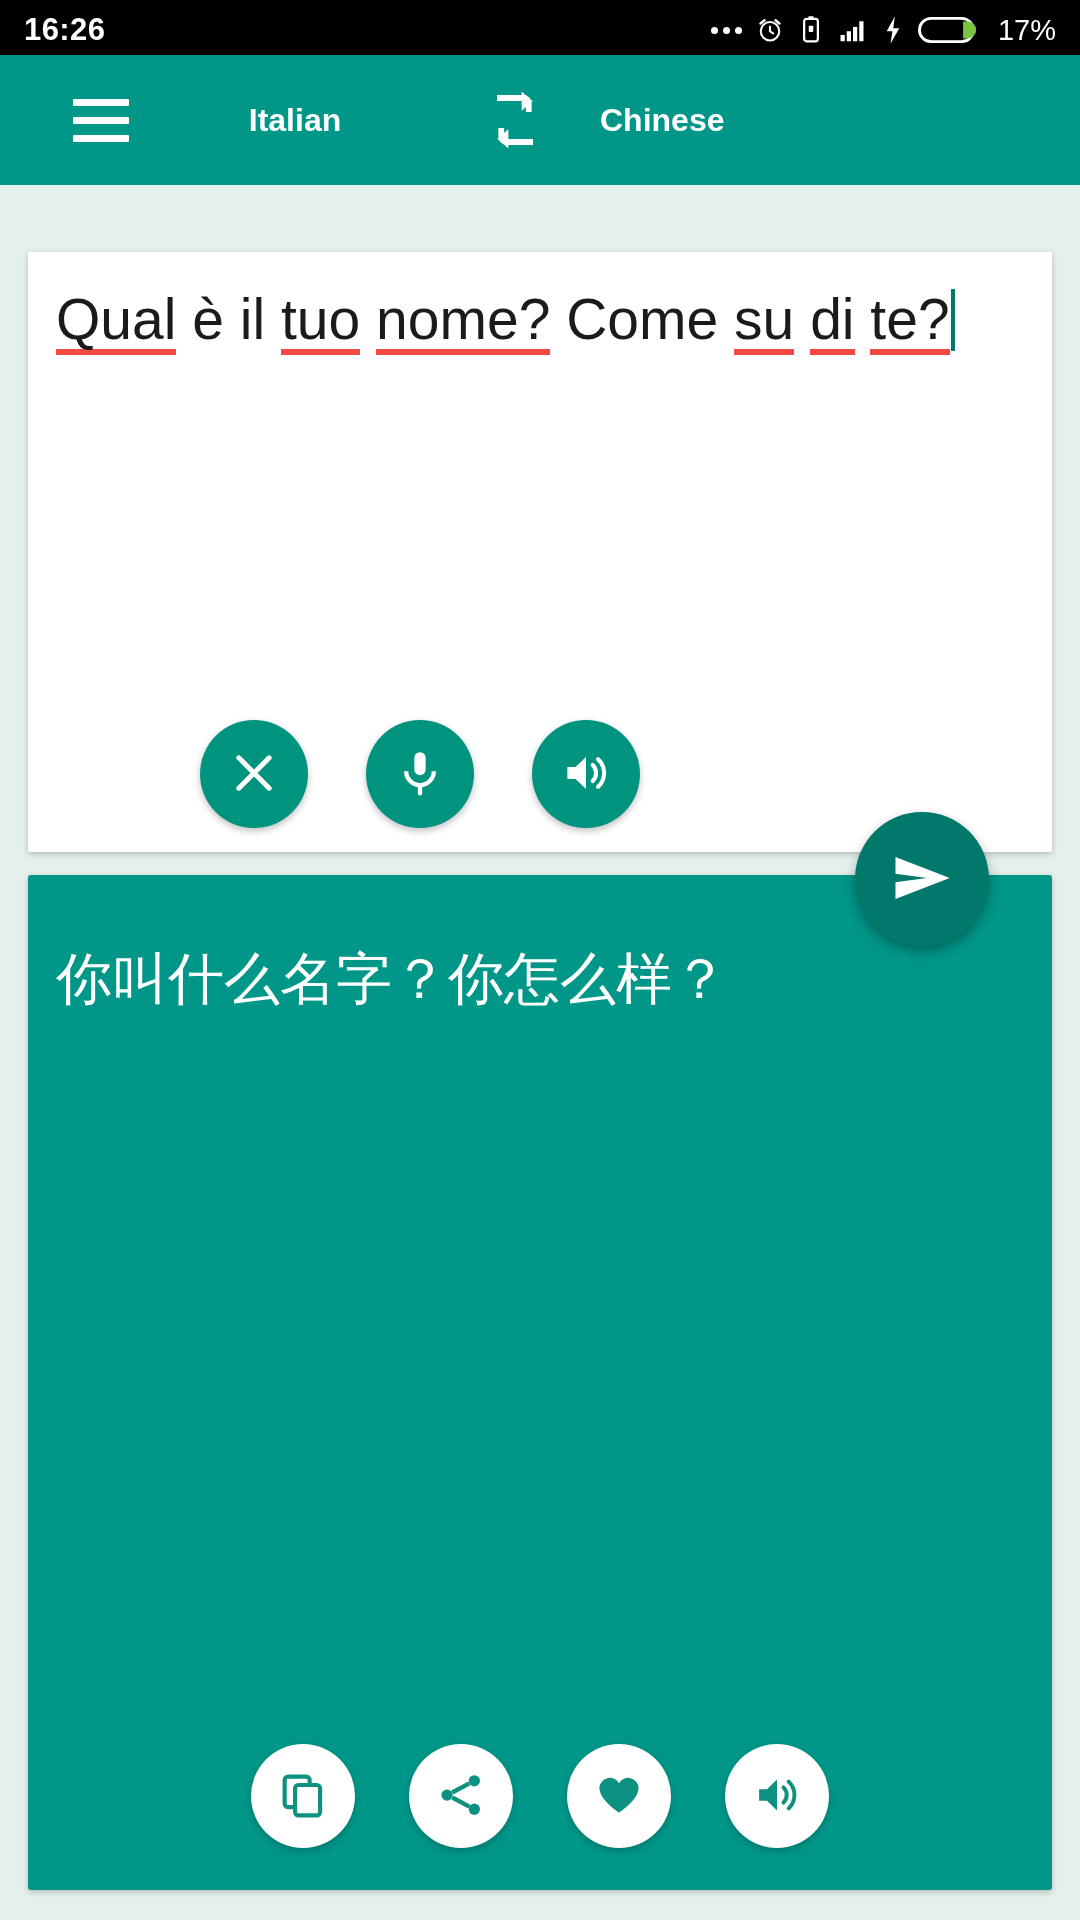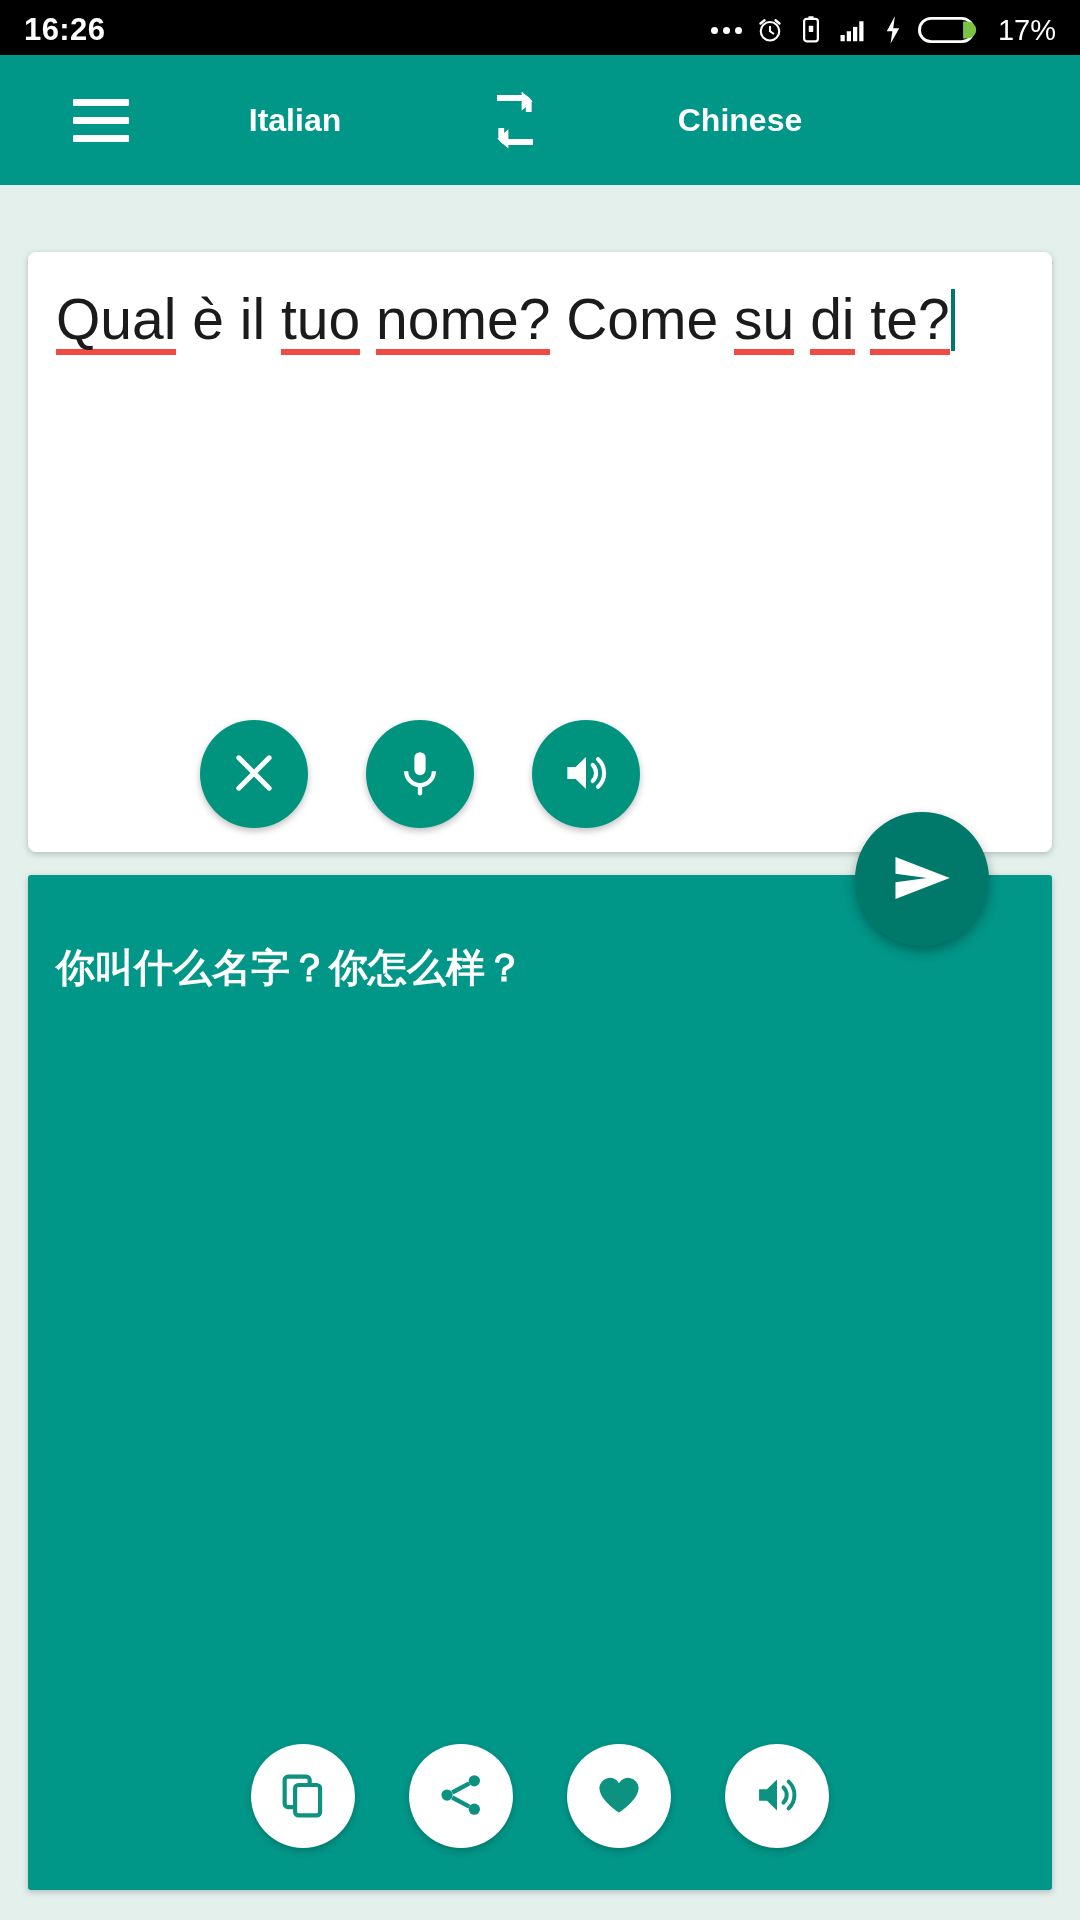--- a/index.html
+++ b/index.html
@@ -116,32 +116,32 @@
     height: 90px;
     display: flex;
     align-items: center;
     justify-content: center;
     cursor: pointer;
   }
   .lang-target {
     position: absolute;
     left: 600px;
     width: 280px;
-    text-align: center;
+    text-align: left;
   }
 
   
   .source-card {
     position: absolute;
     top: 252px;
     left: 28px;
     width: 1024px;
     height: 600px;
     background: #ffffff;
-    border-radius: 8px;
+    border-radius: 2px;
     box-shadow: 0 2px 6px rgba(0,0,0,0.22);
     overflow: hidden;
   }
   .source-text-wrap {
     position: absolute;
     top: 32px;
     left: 28px;
     right: 28px;
     font-size: 57px;
     line-height: 1.25;
@@ -220,24 +220,24 @@
     background: #009688;
     border-radius: 3px;
     box-shadow: 0 2px 6px rgba(0,0,0,0.22);
     overflow: hidden;
   }
   .target-text {
     position: absolute;
     top: 68px;
     left: 28px;
     right: 28px;
-    font-size: 39px;
+    font-size: 56px;
     line-height: 1.3;
     color: #ffffff;
-    font-weight: 700;
+    font-weight: 400;
   }
   .tgt-actions {
     position: absolute;
     bottom: 42px;
     left: 0;
     width: 100%;
     display: flex;
     justify-content: center;
     gap: 54px;
   }

